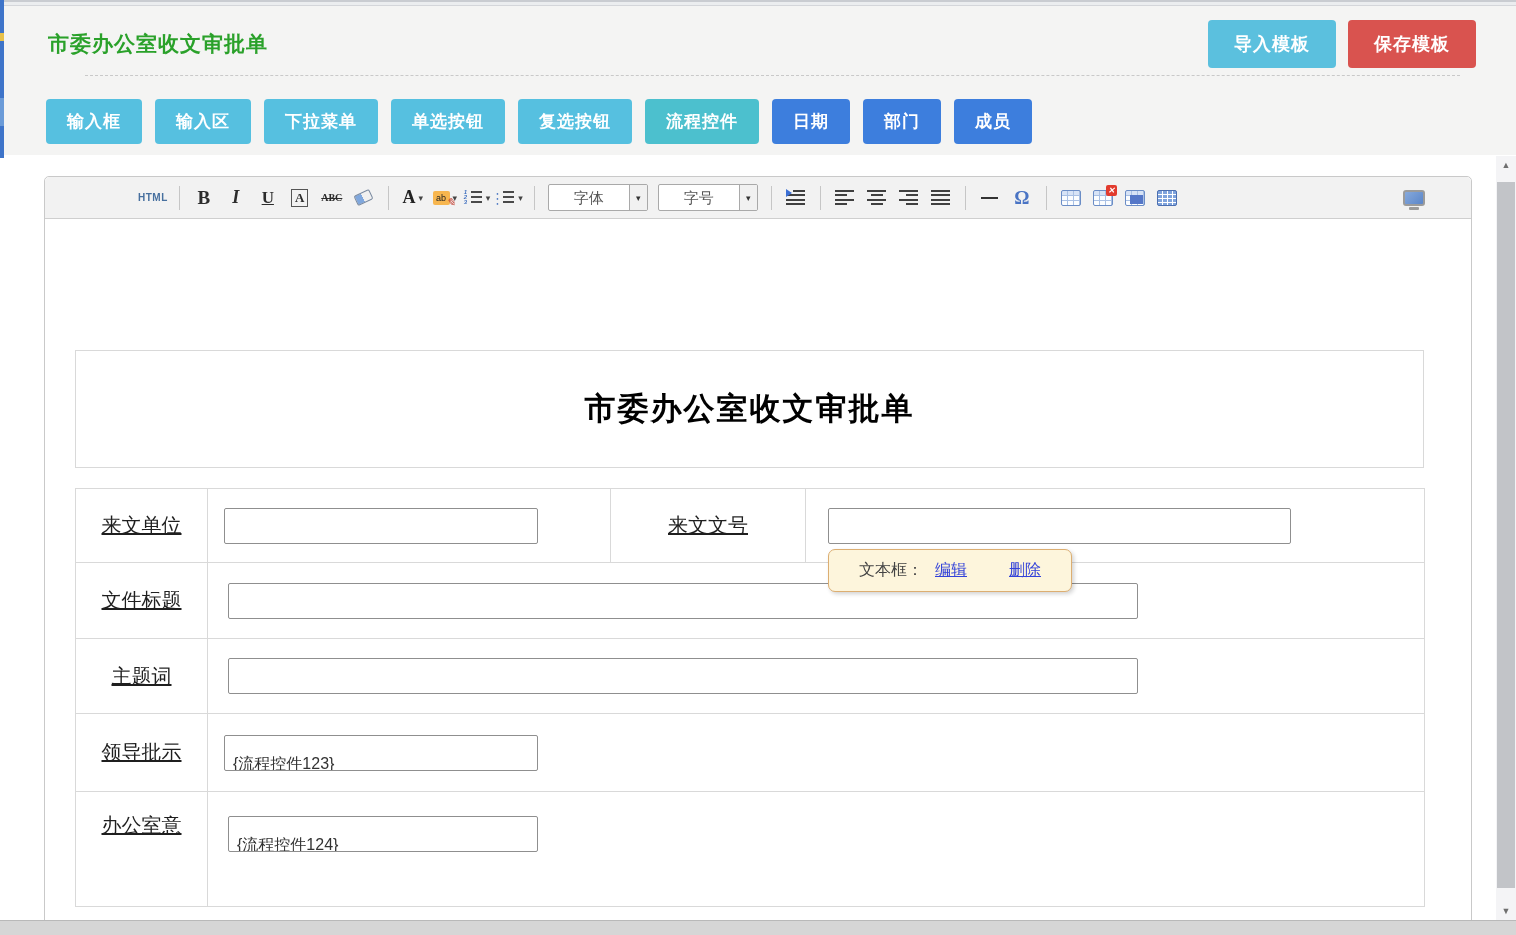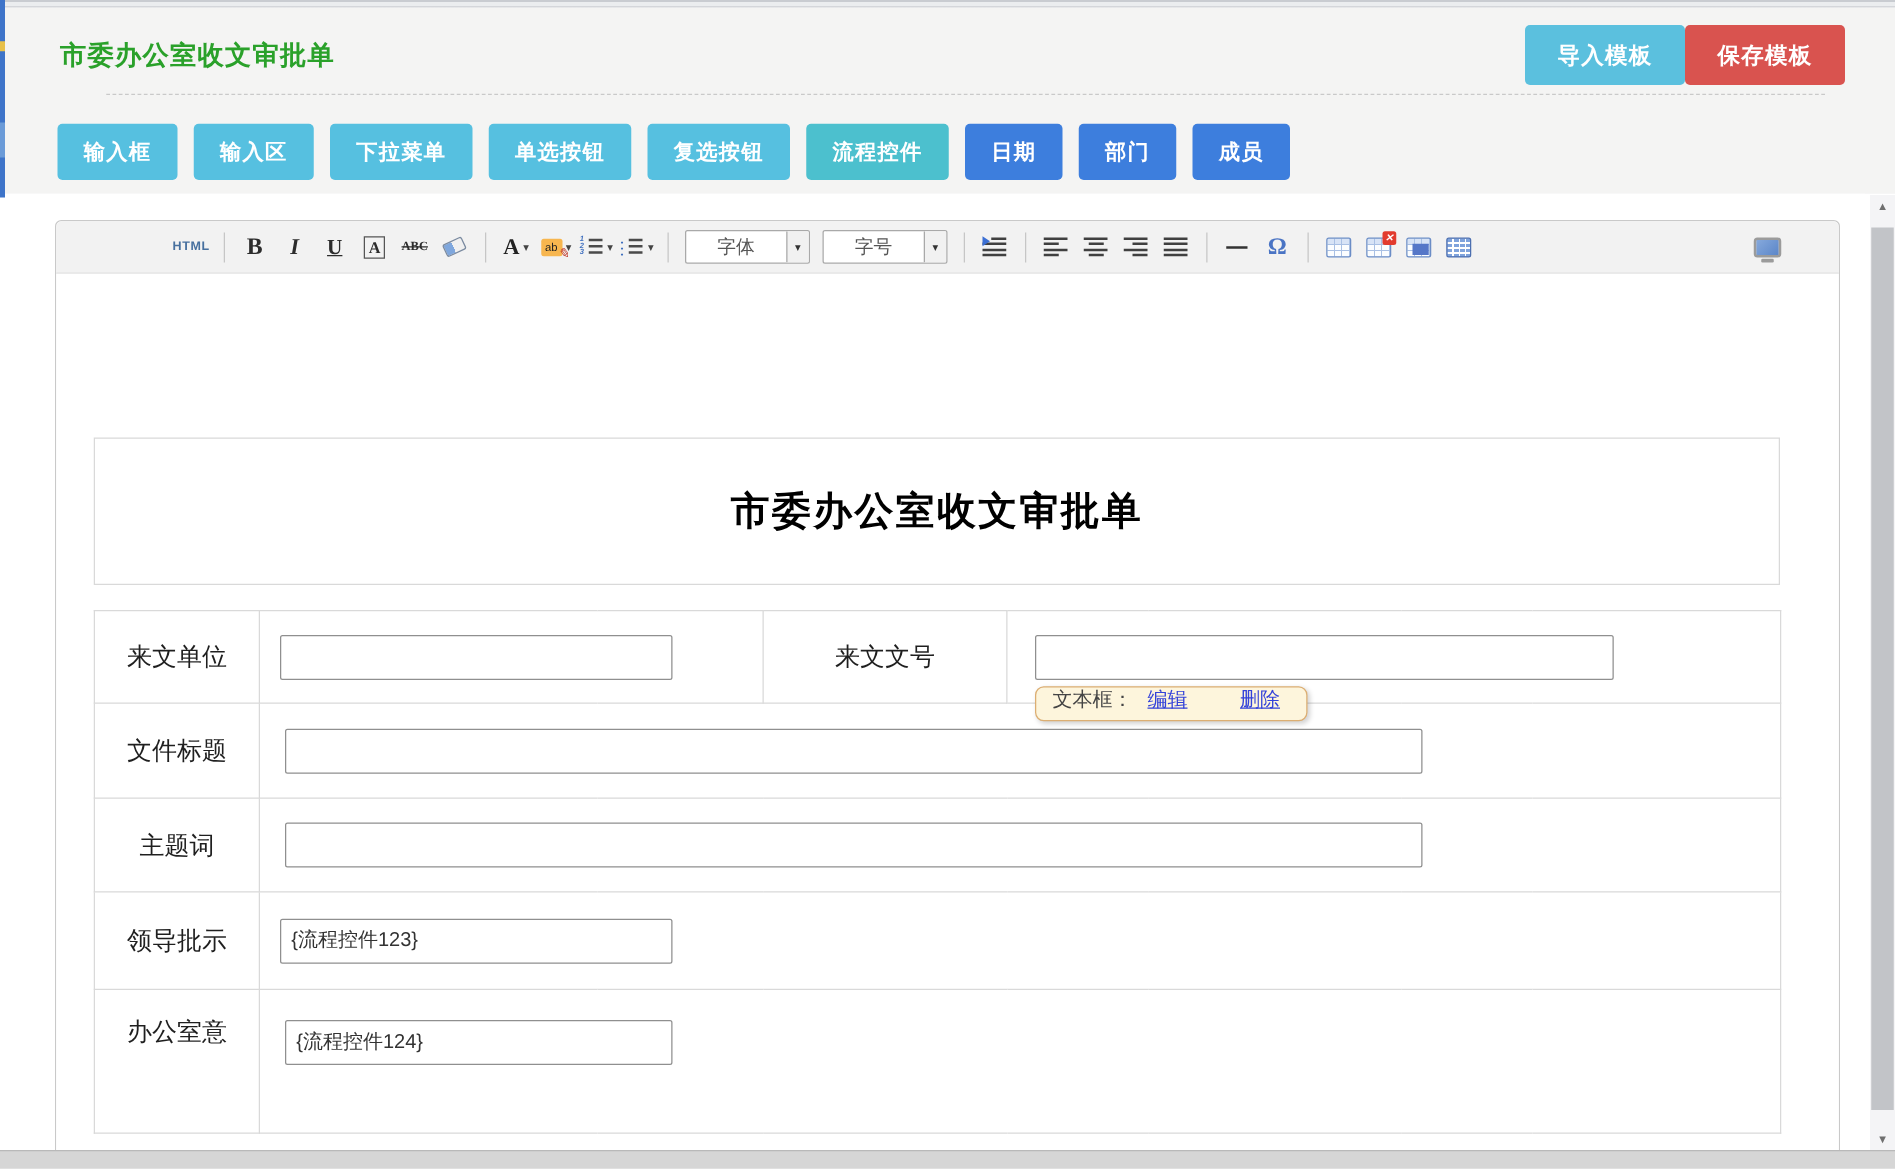--- a/index.html
+++ b/index.html
@@ -10,21 +10,21 @@
   .edge-top { position:absolute; left:0; top:0; width:1516px; height:6px;
     background:linear-gradient(#c9ccd1 0 2px, #ebedef 2px 5px, #d4d6da 5px 6px); z-index:50; }
   .edge-left { position:absolute; left:0; top:0; width:4px; height:158px; background:#3e74c9; z-index:51; }
   .edge-left .notch { position:absolute; left:0; top:33px; width:4px; height:8px; background:#e8c14a; }
   .edge-left .seg2 { position:absolute; left:0; top:98px; width:4px; height:28px; background:#6b9bd8; }
 
   
   header { position:absolute; left:0; top:6px; width:1516px; height:149px; background:#f4f4f3; }
   .hrow1 { display:flex; align-items:center; padding:16px 40px 0 48px; height:60px; }
   .page-title { color:#2aa12a; font-size:21px; font-weight:bold; flex:1; letter-spacing:1px; }
-  .actions { display:flex; }
+  .actions { display:flex; gap:12px; }
   .act { border:none; color:#fff; font-size:18px; font-weight:bold; padding:12px 26px;
     border-radius:4px; cursor:pointer; font-family:inherit; letter-spacing:1px; }
   .act.import { background:#5bc0de; }
   .act.preview { background:#2aa745; }
   .act.save { background:#d9534f; }
   .dash { margin:9px 56px 0 85px; border-bottom:1px dashed #c9c9c9; }
   .hrow2 { display:flex; gap:13px; padding:23px 0 0 46px; }
   .comp { border:none; color:#fff; font-size:17px; font-weight:bold; padding:11px 21px;
     border-radius:4px; cursor:pointer; font-family:inherit; letter-spacing:1px; }
   .comp.lb { background:#56c0e0; }
@@ -105,37 +105,37 @@
   .ic-fs::after { content:""; position:absolute; left:50%; transform:translateX(-50%); bottom:-6px;
     width:10px; height:3px; background:#9b9b9b; border-radius:1px; }
 
   
   .content { height:702px; overflow:hidden; padding:0 30px; position:relative; background:#fff; }
   .doc-title-box { margin-top:131px; width:1349px; height:118px; border:1px solid #d9d9d9;
     display:flex; align-items:center; justify-content:center; }
   .doc-title-box span { font-size:31px; font-weight:bold; color:#000; letter-spacing:2px; }
 
   table.form { margin-top:20px; width:1349px; border-collapse:collapse; table-layout:fixed; }
-  table.form td { border:1px solid #d9d9d9; }
+  table.form td { border:1px solid #d9d9d9;text-decoration:underline; }
   td.lbl { text-align:center; font-size:20px; color:#1f1f1f; }
   tr.r1 td { height:74px; } tr.r2 td { height:76px; } tr.r3 td { height:75px; }
   tr.r4 td { height:75px; } tr.r5 td { height:78px; } tr.r6 td { height:115px; vertical-align:top; }
   tr.r6 td.lbl { padding-top:20px; }
   .ipt { height:36px; border:1px solid #8f8f8f; border-radius:2px; background:#fff;
-    font-size:16px; color:#333; line-height:34px; padding:0 8px; overflow:hidden; white-space:nowrap; }
+    font-size:16px; color:#333; line-height:34px; padding:11px 8px; overflow:hidden; white-space:nowrap; }
   .w314 { width:314px; } .w463 { width:463px; } .w910 { width:910px; }
   .w163 { width:163px; } .w132 { width:132px; } .w133 { width:133px; } .w310 { width:310px; }
   .ml4 { margin-left:4px; } .ml13 { margin-left:13px; } .ml14 { margin-left:14px; }
   .ml16 { margin-left:16px; } .ml20 { margin-left:20px; } .ml22 { margin-left:22px; }
   .mt24 { margin-top:24px; }
 
-  .tooltip { position:absolute; left:783px; top:330px; height:28px; min-width:218px;
+  .tooltip { position:absolute; left:783px; top:330px; height:43px; min-width:218px;
     background:#fdf5dc; border:1px solid #dcae72; border-radius:7px;
-    box-shadow:2px 2px 4px rgba(0,0,0,.18); display:flex; align-items:flex-start;
-    padding:0 13px; font-size:16px; color:#444; z-index:10; }
+    box-shadow:2px 2px 4px rgba(0,0,0,.18); display:flex; align-items:center;
+    padding:0 30px; font-size:16px; color:#444; z-index:10; }
   .tooltip a { color:#3342d9; text-decoration:underline; cursor:pointer; margin-left:12px; }
   .tooltip a.del { margin-left:42px; }
 
   
   .vscroll { position:absolute; right:0; top:156px; width:20px; height:764px; background:#f4f4f6; }
   .sb-btn { position:absolute; left:0; width:20px; height:18px; display:flex; align-items:center;
     justify-content:center; font-size:9px; color:#6f6f6f; cursor:pointer; }
   .sb-btn.up { top:0; } .sb-btn.down { bottom:0; }
   .sb-thumb { position:absolute; left:1px; top:26px; width:18px; height:706px; background:#c2c4c8; cursor:pointer; }
   .bottom-bar { position:absolute; left:0; top:920px; width:1516px; height:15px;

